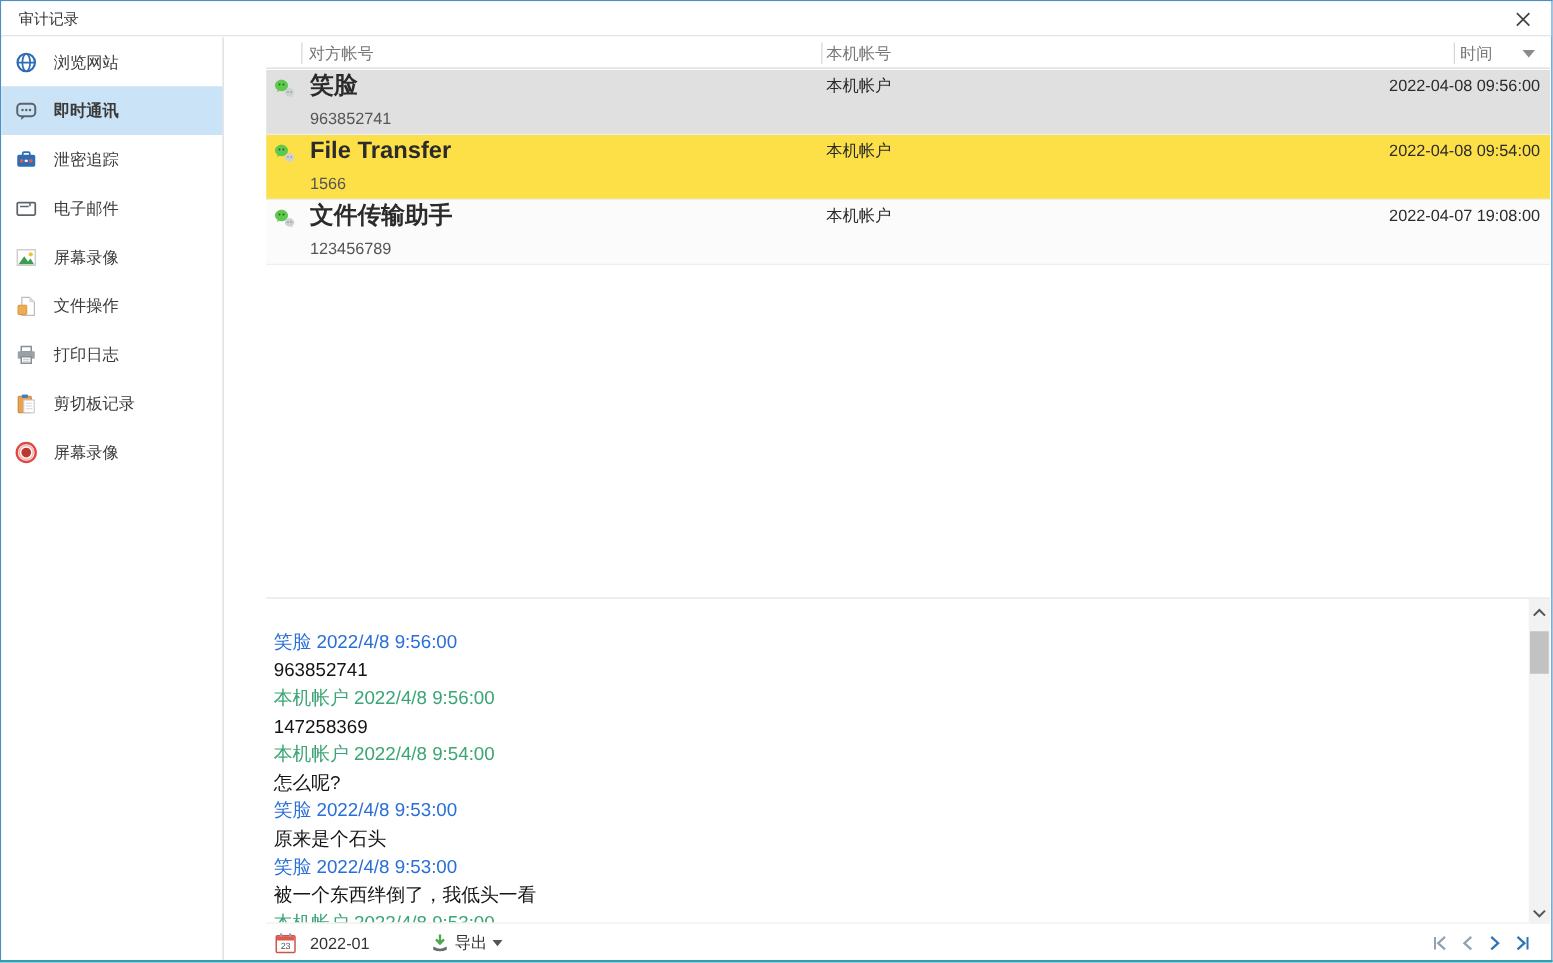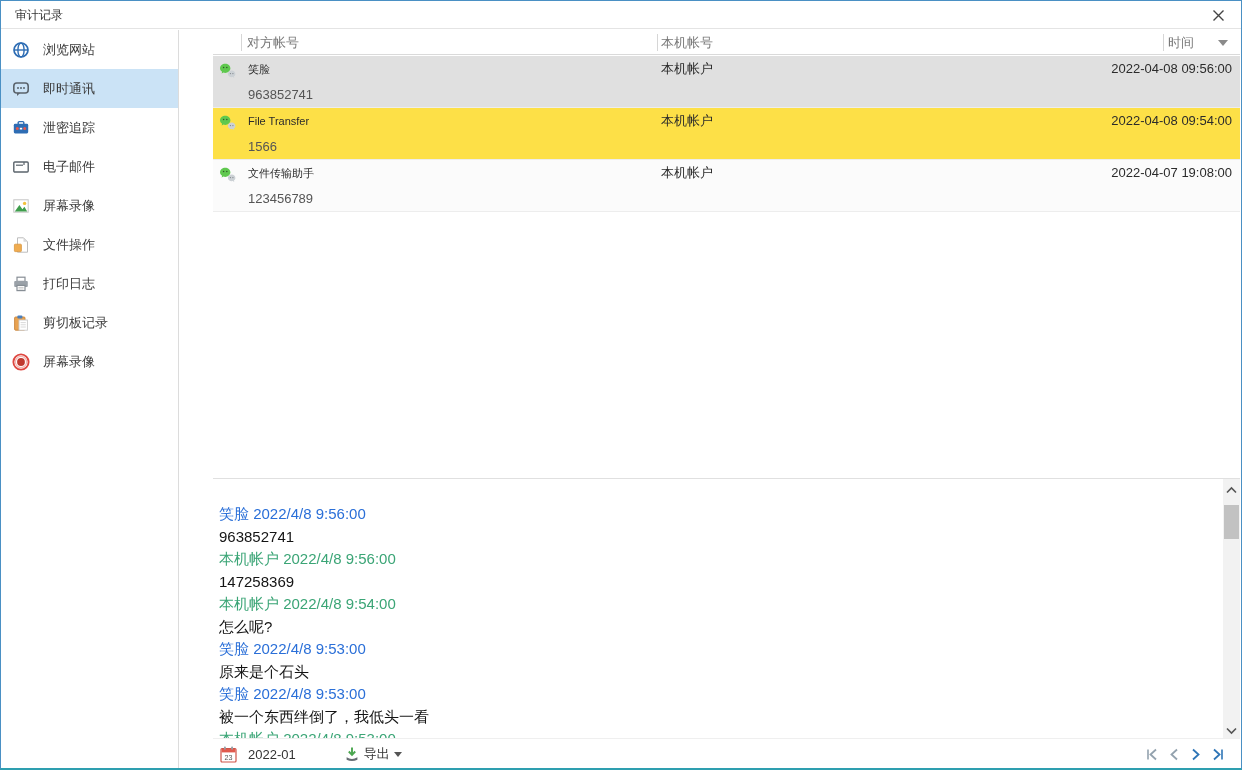--- a/index.html
+++ b/index.html
@@ -8,42 +8,42 @@
   .window { position:absolute; inset:0; border:1px solid #4a90c4; border-bottom:2px solid #2e9fb0; background:#fff; }
 
   
   .titlebar { position:absolute; left:0; top:0; right:0; height:28px; background:#fff; border-bottom:1px solid #e4e4e4; }
   .titlebar .title { position:absolute; left:14px; top:0; line-height:28px; font-size:12px; color:#333; }
   .close-btn { position:absolute; right:0; top:0; width:46px; height:28px; display:flex; align-items:center; justify-content:center; font-size:15px; color:#444; cursor:pointer; }
 
   
   .sidebar { position:absolute; left:0; top:29px; width:178px; bottom:0; background:#fff; border-right:1px solid #dcdcdc; }
   .side-item { height:39px; display:flex; align-items:center; padding-left:11px; cursor:pointer; }
-  .side-item.selected { background:#cbe3f6; }
+  .side-item.selected { background:#cbe3f6;font-weight:bold; }
   .side-item .ic { width:18px; height:18px; flex:0 0 18px; display:flex; align-items:center; justify-content:center; }
   .side-item .lbl { margin-left:13px; font-size:13px; color:#3a3a3a; }
 
   
   .main { position:absolute; left:171px; top:29px; right:1px; bottom:0; background:#fff;margin-left:41px; }
 
   
   .thead { position:absolute; left:0; top:0; right:0; height:25px; background:#fff; border-bottom:1px solid #dadada; font-size:13px; color:#787878; }
   .thead .hsep { position:absolute; top:4px; bottom:3px; width:1px; background:#d6d6d6; }
   .h-peer { position:absolute; left:34px; line-height:25px; }
   .h-local { position:absolute; left:448px; line-height:25px; }
   .h-time { position:absolute; left:955px; line-height:25px; }
   .sort-arrow { position:absolute; right:12px; top:10px; width:0; height:0; border-left:5px solid transparent; border-right:5px solid transparent; border-top:6px solid #8a8a8a; cursor:pointer; }
 
   
   .rows { position:absolute; left:0; top:26px; right:0; }
   .trow { position:relative; height:52px; border-bottom:1px solid #ededed; cursor:pointer; background:#fbfbfb; }
   .trow:nth-child(2) { background:#fde047; }
   .trow.selected { background:#e0e0e0; }
   .trow .rico { position:absolute; left:6px; top:6px; width:17px; height:17px; }
-  .trow .peer-name { position:absolute; left:35px; top:5px; font-size:11px; color:#2b2b2b; line-height:16px; }
+  .trow .peer-name { position:absolute; left:35px; top:5px; font-size:19px; color:#2b2b2b; line-height:16px;font-weight:bold; }
   .trow .peer-acct { position:absolute; left:35px; top:31px; font-size:13px; color:#555; line-height:16px; }
   .trow .local { position:absolute; left:448px; top:5px; font-size:13px; color:#2b2b2b; line-height:16px; }
   .trow .time { position:absolute; right:8px; top:5px; font-size:13px; color:#2b2b2b; line-height:16px; }
 
   
   .split { position:absolute; left:0; top:448px; right:0; height:1px; background:#e0e0e0; }
 
   
   .chat { position:absolute; left:0; top:449px; right:0; height:262px; background:#fff; overflow:hidden; }
   .chat-inner { position:absolute; left:6px; top:24px; right:24px; }

